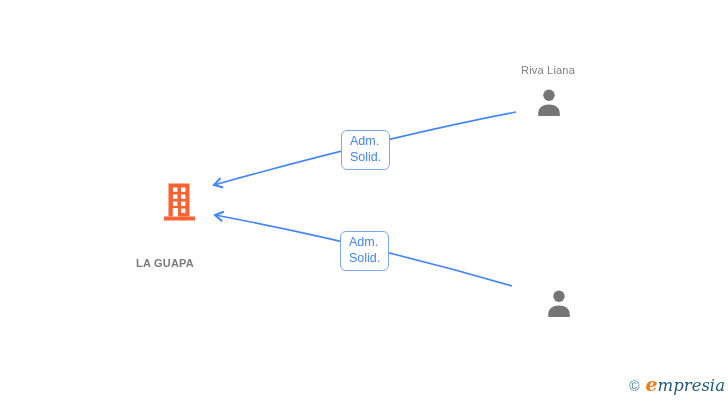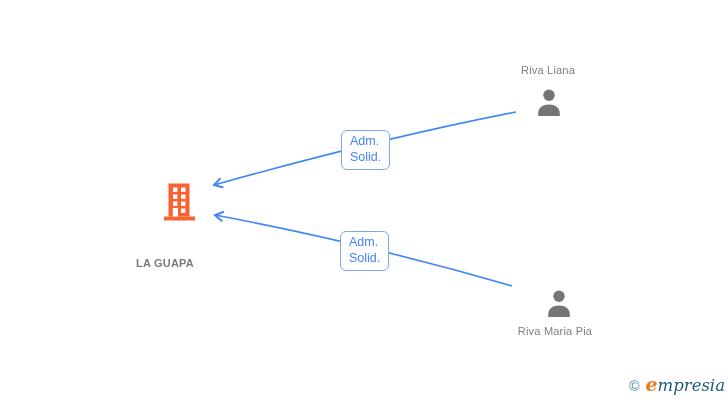--- a/index.html
+++ b/index.html
@@ -70,21 +70,20 @@
       <path d="M4.2 27 v-2.6 c0 -6 4.8 -9 10.8 -9 s10.8 3 10.8 9 V27 z"></path>
     </g>
   </svg>
 
   <svg class="node-icon" style="left:544px;top:290px;" width="30" height="27" viewBox="0 0 30 27">
     <g fill="#757575">
       <circle cx="15" cy="6.2" r="5.7"></circle>
       <path d="M4.2 27 v-2.6 c0 -6 4.8 -9 10.8 -9 s10.8 3 10.8 9 V27 z"></path>
     </g>
   </svg>
-  <div class="node-label" style="left:475px;top:323px;width:160px;">Riva Maria Pia</div>
 
   <div class="relation-box" style="left:341px;top:130px;">
     <div>Adm.</div>
     <div>Solid.</div>
   </div>
   <div class="relation-box" style="left:340px;top:231px;">
     <div>Adm.</div>
     <div>Solid.</div>
   </div>
 

